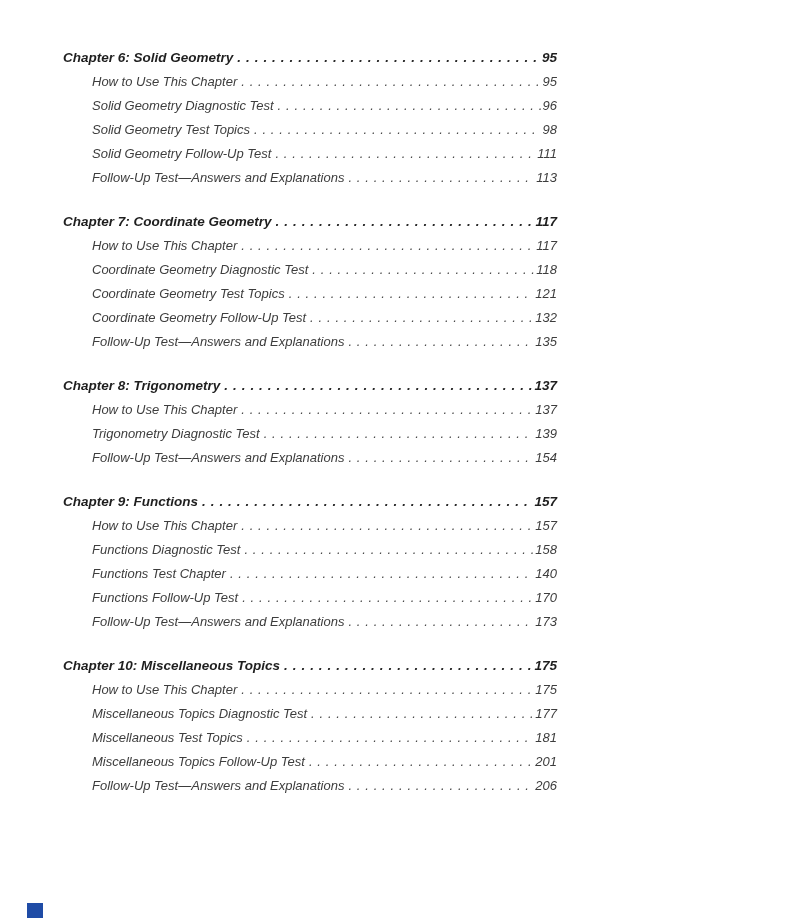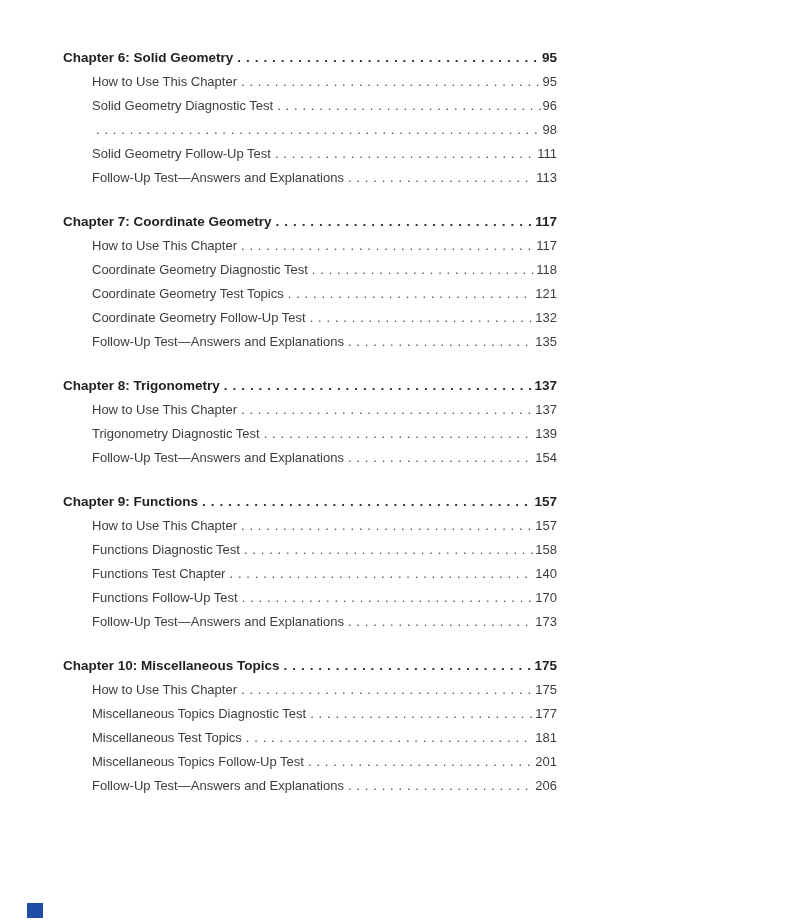--- a/index.html
+++ b/index.html
@@ -7,20 +7,21 @@
     padding: 0;
     background: #ffffff;
   }
   .page {
     position: relative;
     width: 800px;
     height: 923px;
     background: #ffffff;
     overflow: hidden;
     font-family: "Liberation Sans", sans-serif;
+    font-style: italic;
   }
   .toc {
     position: absolute;
     left: 63px;
     top: 46px;
     width: 494px;
   }
   .chapter-block { margin: 0; }
   .chapter-block + .chapter-block { margin-top: 20px; }
   .row {
@@ -87,20 +88,21 @@
           <span class="label">How to Use This Chapter</span>
           <span class="leader"></span>
           <span class="pagenum">95</span>
         </div>
         <div class="row sub">
           <span class="label">Solid Geometry Diagnostic Test</span>
           <span class="leader"></span>
           <span class="pagenum">96</span>
         </div>
         <div class="row sub">
+          <span class="label">Solid Geometry Test Topics</span>
           <span class="leader"></span>
           <span class="pagenum">98</span>
         </div>
         <div class="row sub">
           <span class="label">Solid Geometry Follow-Up Test</span>
           <span class="leader"></span>
           <span class="pagenum">111</span>
         </div>
         <div class="row sub">
           <span class="label">Follow-Up Test—Answers and Explanations</span>

